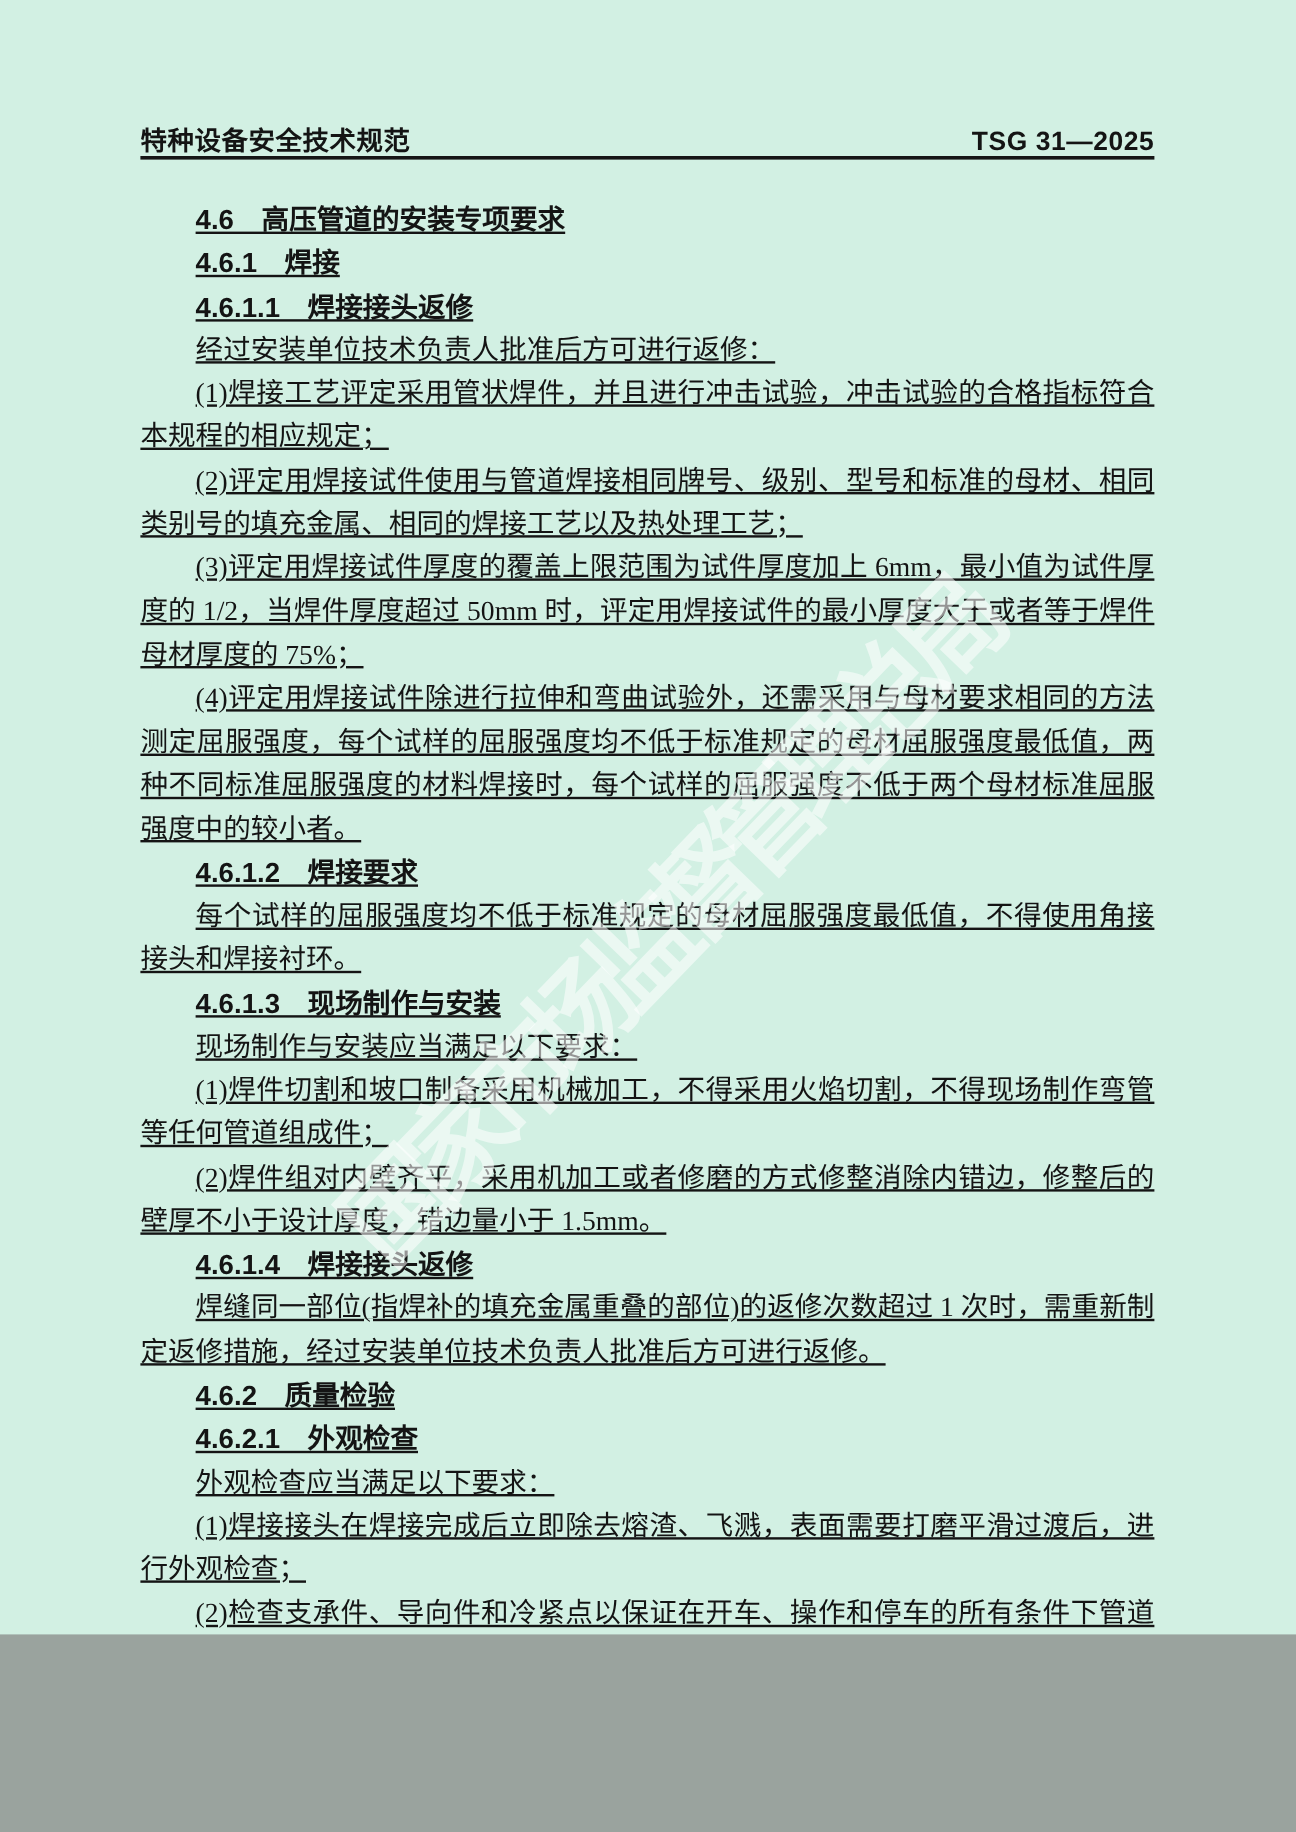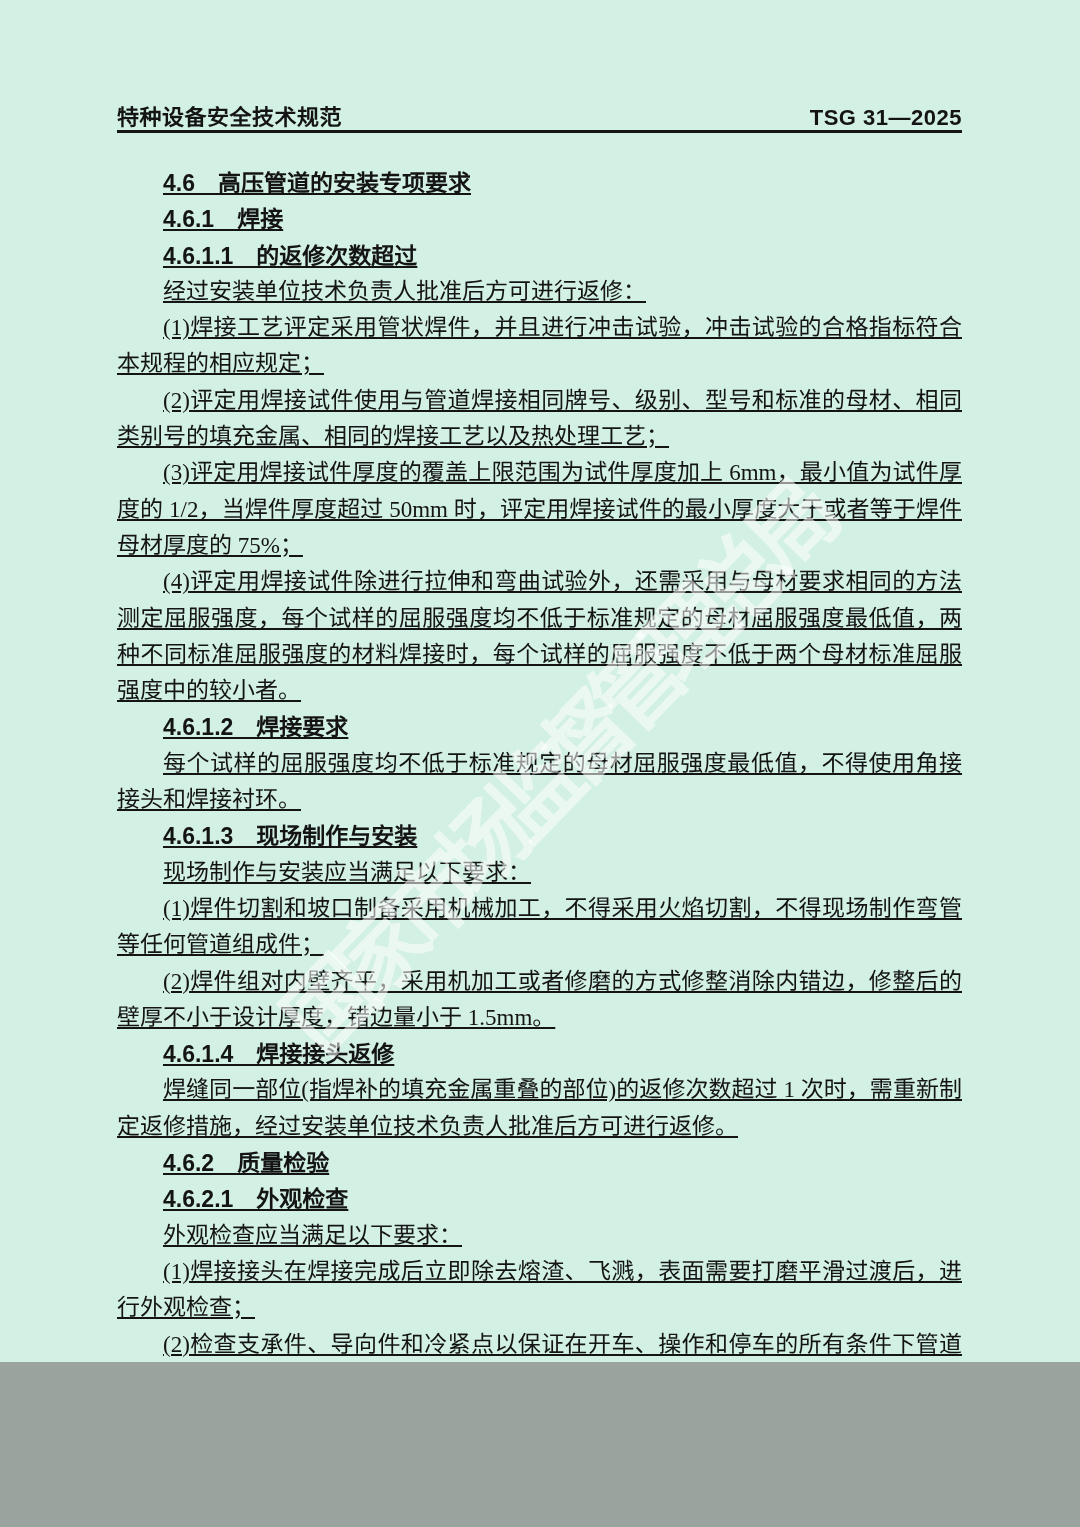--- a/index.html
+++ b/index.html
@@ -67,21 +67,21 @@
 
   <div class="hdr">
     <span>特种设备安全技术规范</span>
     <span>TSG 31—2025</span>
   </div>
   <div class="rule"></div>
 
   <div class="doc">
     <p class="blk h">4.6　高压管道的安装专项要求</p>
     <p class="blk h">4.6.1　焊接</p>
-    <p class="blk h">4.6.1.1　的返修次数超过</p>
+    <p class="blk h">4.6.1.1　焊接接头返修</p>
     <p class="blk">经过安装单位技术负责人批准后方可进行返修：</p>
     <p class="blk">(1)焊接工艺评定采用管状焊件，并且进行冲击试验，冲击试验的合格指标符合本规程的相应规定；</p>
     <p class="blk">(2)评定用焊接试件使用与管道焊接相同牌号、级别、型号和标准的母材、相同类别号的填充金属、相同的焊接工艺以及热处理工艺；</p>
     <p class="blk">(3)评定用焊接试件厚度的覆盖上限范围为试件厚度加上 6mm，最小值为试件厚度的 1/2，当焊件厚度超过 50mm 时，评定用焊接试件的最小厚度大于或者等于焊件母材厚度的 75%；</p>
     <p class="blk">(4)评定用焊接试件除进行拉伸和弯曲试验外，还需采用与母材要求相同的方法测定屈服强度，每个试样的屈服强度均不低于标准规定的母材屈服强度最低值，两种不同标准屈服强度的材料焊接时，每个试样的屈服强度不低于两个母材标准屈服强度中的较小者。</p>
     <p class="blk h">4.6.1.2　焊接要求</p>
     <p class="blk">每个试样的屈服强度均不低于标准规定的母材屈服强度最低值，不得使用角接接头和焊接衬环。</p>
     <p class="blk h">4.6.1.3　现场制作与安装</p>
     <p class="blk">现场制作与安装应当满足以下要求：</p>
     <p class="blk">(1)焊件切割和坡口制备采用机械加工，不得采用火焰切割，不得现场制作弯管等任何管道组成件；</p>

